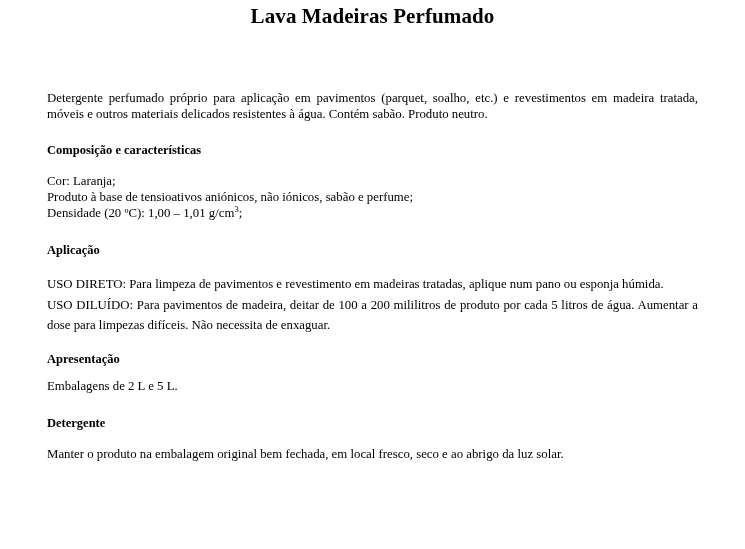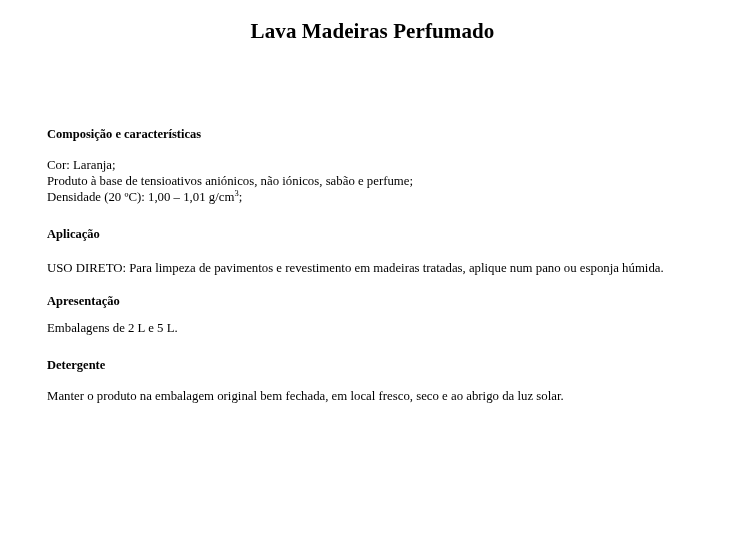--- a/index.html
+++ b/index.html
@@ -19,21 +19,21 @@
     width: 745px;
     height: 549px;
     box-sizing: border-box;
     padding: 0 47px;
   }
   .doc-title {
     text-align: center;
     font-size: 21px;
     font-weight: bold;
     margin: 0;
-    padding-top: 19px;
+    padding-top: 4px;
     letter-spacing: 0.1px;
   }
   .section-heading {
     font-size: 12.5px;
     font-weight: bold;
     margin: 0;
     padding: 0;
   }
   .body-text {
     font-size: 12.8px;
@@ -62,34 +62,36 @@
 </head>
 <body>
 
 <div class="page">
 
   <h1 class="doc-title">Lava Madeiras Perfumado</h1>
 
   <div class="gap-xl"></div>
 
   <div class="gap-md"></div>
+  <p class="body-text">Detergente perfumado próprio para aplicação em pavimentos (parquet, soalho, etc.) e revestimentos em madeira tratada, móveis e outros materiais delicados resistentes à água. Contém sabão. Produto neutro.</p>
 
   <div class="gap-lg"></div>
 
   <div class="section-heading">Composição e características</div>
   <div class="gap-md"></div>
   <div class="spec-line">Cor: Laranja;</div>
   <div class="spec-line">Produto à base de tensioativos aniónicos, não iónicos, sabão e perfume;</div>
   <div class="spec-line"><span>Densidade (20 ºC): 1,00 – 1,01 g/cm</span><sup>3</sup><span>;</span></div>
 
   <div class="gap-lg"></div>
 
   <div class="section-heading">Aplicação</div>
   <div class="gap-md"></div>
   <p class="body-text loose">USO DIRETO: Para limpeza de pavimentos e revestimento em madeiras tratadas, aplique num pano ou esponja húmida.</p>
+  <p class="body-text loose">USO DILUÍDO: Para pavimentos de madeira, deitar de 100 a 200 mililitros de produto por cada 5 litros de água. Aumentar a dose para limpezas difíceis. Não necessita de enxaguar.</p>
 
   <div class="gap-md"></div>
 
   <div class="section-heading">Apresentação</div>
   <div class="gap-sm"></div>
   <p class="body-text">Embalagens de 2 L e 5 L.</p>
 
   <div class="gap-lg"></div>
 
   <div class="section-heading">Detergente</div>

